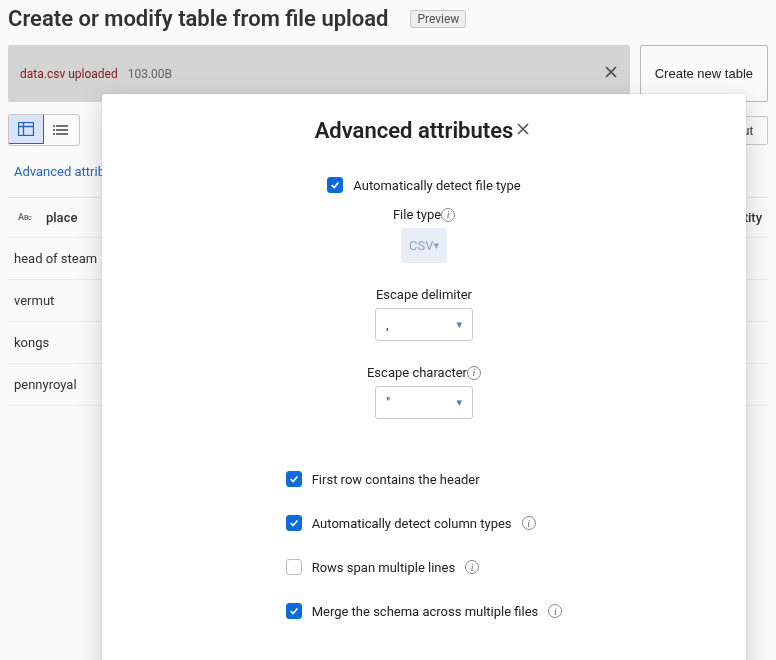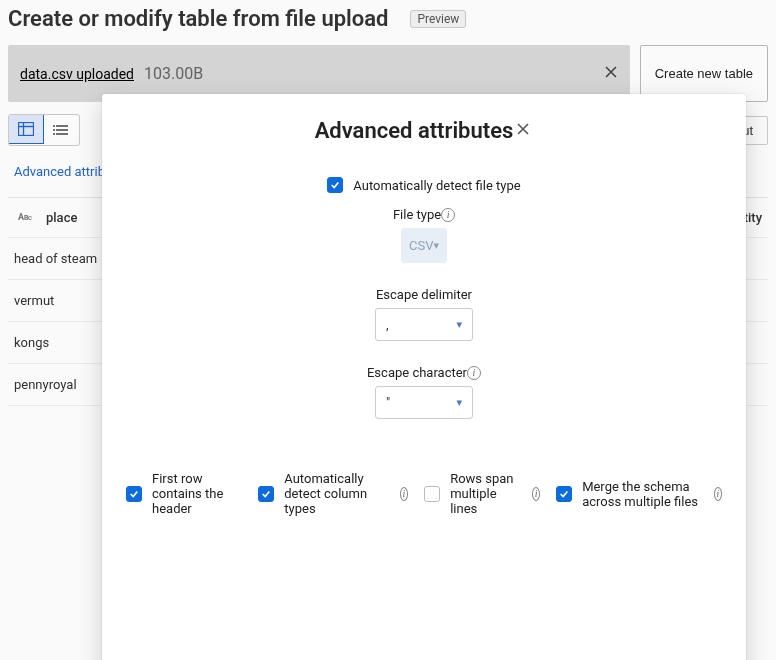--- a/index.html
+++ b/index.html
@@ -52,26 +52,25 @@
       background: #d9d9d9;
       padding: 8px 12px;
       border-radius: 2px;
     }
     .upload-left {
       display: flex;
       align-items: baseline;
       gap: 10px;
     }
     .upload-filename {
-      font-size: 14px;
-      color: #000000;
-      text-decoration: underline;
+      font-size: 12px;
+      color: #7f1d1d;
     }
     .upload-size {
-      font-size: 16px;
+      font-size: 12px;
       color: #666;
     }
     .upload-close {
       font-size: 16px;
       color: #444;
       cursor: pointer;
     }
     .btn-create {
       border: 1px solid #bbb;
       background: #fff;
@@ -279,21 +278,21 @@
       background: #fff;
       margin-bottom: 24px;
     }
     .chev {
       font-size: 11px;
       color: #4a7ac0;
     }
 
     .check-group {
       display: flex;
-      flex-direction: row;
+      flex-direction: column;
       gap: 16px;
       margin-top: 16px;
     }
     .check-group .check-row { margin-bottom: 0; }
 
     svg.chk { width: 10px; height: 10px; }
   </style>
 </head>
 <body>
 

